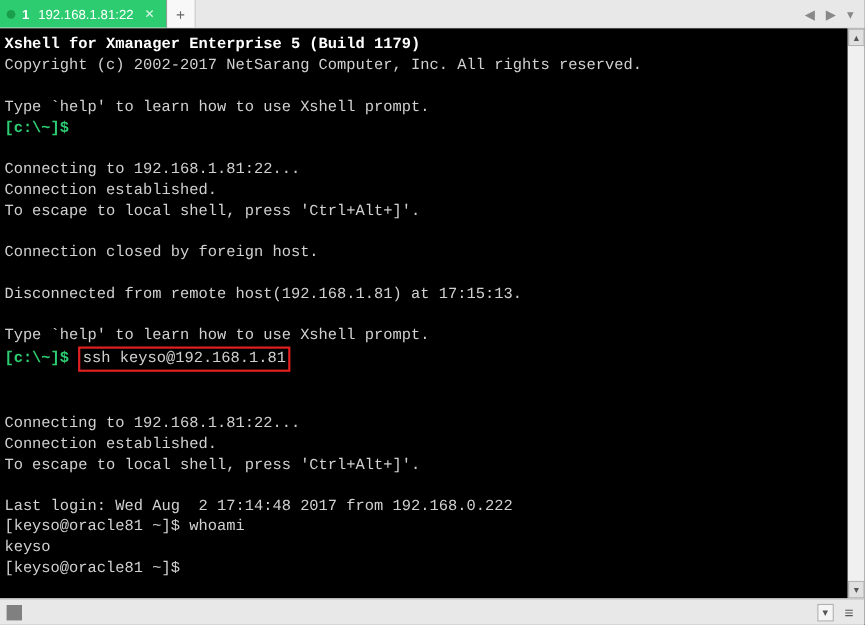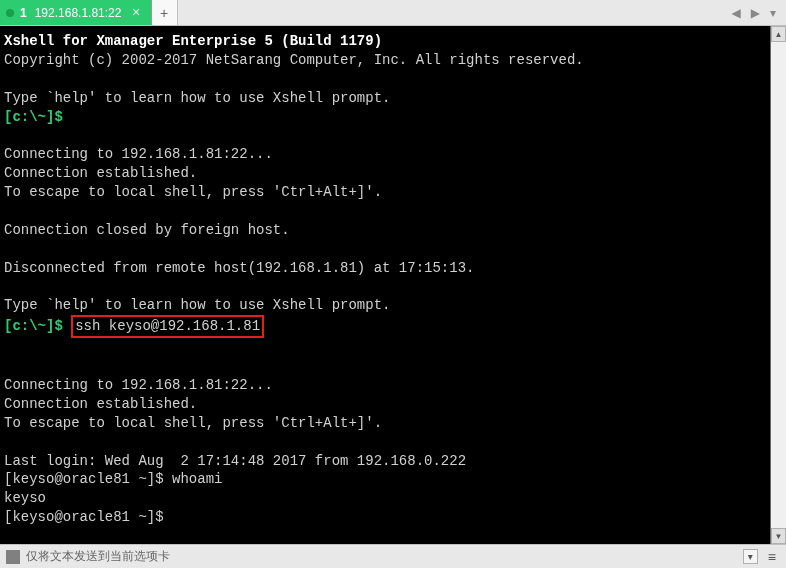--- a/index.html
+++ b/index.html
@@ -183,17 +183,16 @@
 <span>[keyso@oracle81 ~]$ </span></div>
   <div class="scrollbar">
     <div class="scroll-btn">▲</div>
     <div class="scroll-track"></div>
     <div class="scroll-btn">▼</div>
   </div>
 </div>
 
 <div class="status-bar">
   <span class="status-icon"></span>
-  <span>仅将文本发送到当前选项卡</span>
   <div class="status-spacer"></div>
   <span class="combo-btn">▾</span>
   <span class="ham-btn">≡</span>
 </div>
 
 </body></html>

